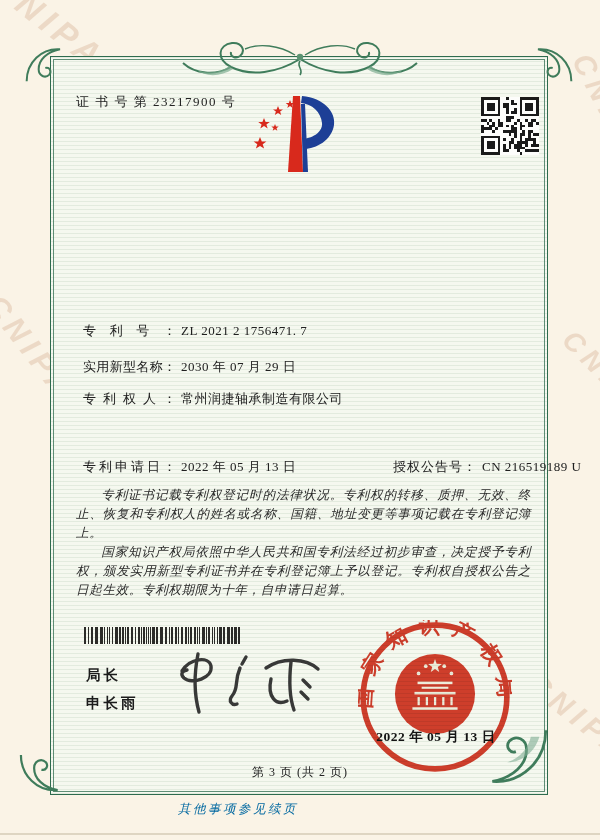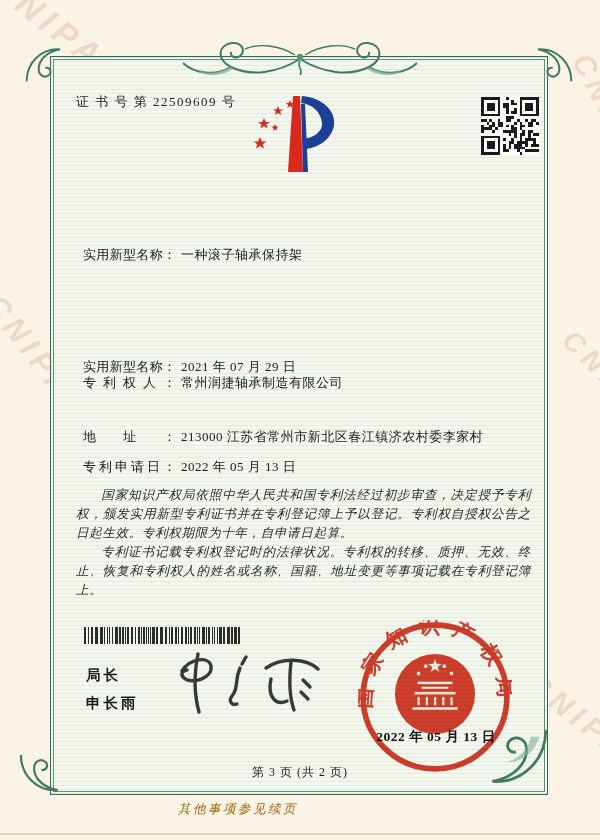--- a/index.html
+++ b/index.html
@@ -54,21 +54,21 @@
   #sig{position:absolute;left:168px;top:644px;z-index:2;}
 
   #seal{position:absolute;left:358px;top:620px;width:154px;height:154px;z-index:3;
         mix-blend-mode:multiply;opacity:0.93;}
   .sealdate{position:absolute;left:362px;top:728px;width:148px;text-align:center;z-index:4;
             font-size:13.5px;color:#141414;font-weight:bold;letter-spacing:0.5px;}
 
   .pageno{position:absolute;left:0;top:764px;width:600px;text-align:center;font-size:12px;
           color:#222;z-index:2;letter-spacing:1px;}
   .contnote{position:absolute;left:0;top:801px;width:476px;text-align:center;font-size:12.5px;
-            color:#a16207;z-index:2;font-style:italic;letter-spacing:2.5px;}
+            color:#0369a1;z-index:2;font-style:italic;letter-spacing:2.5px;}
   .pageedge{position:absolute;left:0;top:833px;width:600px;height:2px;
             background:#ded5c2;z-index:0;}
 </style>
 </head>
 <body>
 
 <div id="page">
 
   <div class="wm" style="left:-18px;top:2px;font-size:34px;transform:rotate(38deg);">CNIPA</div>
   <div class="wm" style="left:-32px;top:330px;font-size:31px;transform:rotate(52deg);">CNIPA</div>
@@ -104,21 +104,21 @@
     <path d="M4,56 C4,28 26,6 54,8 C34,12 22,24 22,38 C22,48 32,52 38,46 C42,41 38,34 32,36" stroke="#3f7c5b" stroke-width="3" fill="none"></path>
   </svg>
   <svg class="orn" style="left:18px;top:752px;transform:scaleY(-1);" width="44" height="44" viewBox="0 0 60 60">
     <path d="M4,56 C4,28 26,6 54,8 C34,12 22,24 22,38 C22,48 32,52 38,46 C42,41 38,34 32,36" stroke="#3f7c5b" stroke-width="3" fill="none"></path>
   </svg>
   <svg class="orn" style="left:486px;top:726px;transform:scale(-1,-1);" width="64" height="64" viewBox="0 0 60 60">
     <path d="M4,56 C4,28 26,6 54,8 C34,12 22,24 22,38 C22,48 32,52 38,46 C42,41 38,34 32,36" stroke="#3f7c5b" stroke-width="2.6" fill="none"></path>
     <path d="M10,50 C14,36 26,26 40,26 C28,30 20,40 18,50 Z" fill="#7fae92" opacity="0.6"></path>
   </svg>
 
-  <div class="certno">证 书 号 第 22509609 号</div>
+  <div class="certno">证 书 号 第 23217900 号</div>
 
   <svg id="logo" width="92" height="86" viewBox="0 0 92 86">
     <g fill="#d8291c">
       <polygon points="43,4 50,4 53,80 38,80"></polygon>
       <g>
         <polygon points="40,8 41.2,11 44.3,11 41.8,12.9 42.7,15.9 40,14.1 37.3,15.9 38.2,12.9 35.7,11 38.8,11"></polygon>
         <polygon points="28,14 29.4,17.4 33,17.4 30.1,19.6 31.2,23 28,20.9 24.8,23 25.9,19.6 23,17.4 26.6,17.4"></polygon>
         <polygon points="14,26 15.6,30 19.8,30 16.4,32.5 17.7,36.5 14,34 10.3,36.5 11.6,32.5 8.2,30 12.4,30"></polygon>
         <polygon points="25,32 26,34.6 28.7,34.6 26.5,36.2 27.3,38.8 25,37.2 22.7,38.8 23.5,36.2 21.3,34.6 24,34.6"></polygon>
         <polygon points="10,45 11.8,49.4 16.4,49.4 12.7,52.2 14.1,56.6 10,53.9 5.9,56.6 7.3,52.2 3.6,49.4 8.2,49.4"></polygon>
@@ -338,39 +338,39 @@
       <rect x="13" y="19" width="1" height="1" fill="#1a1a1a"></rect>
       <rect x="16" y="19" width="1" height="1" fill="#1a1a1a"></rect>
       <rect x="17" y="19" width="1" height="1" fill="#1a1a1a"></rect>
       <rect x="18" y="19" width="1" height="1" fill="#1a1a1a"></rect>
       <rect x="19" y="19" width="1" height="1" fill="#1a1a1a"></rect>
       <rect x="20" y="19" width="1" height="1" fill="#1a1a1a"></rect>
       <rect x="14" y="20" width="1" height="1" fill="#1a1a1a"></rect>
     </svg>
 
 
-  <div class="frow" style="top:246px;">
-    <span class="flabel">实用新型名称：</span><span class="fvalue">一种滚子轴承保持架</span>
+  <div class="frow" style="top:322px;">
+    <span class="flabel">专利号：</span><span class="fvalue">ZL 2021 2 1756471. 7</span>
   </div>
   <div class="frow" style="top:358px;">
-    <span class="flabel">实用新型名称：</span><span class="fvalue">2021 年 07 月 29 日</span>
+    <span class="flabel">实用新型名称：</span><span class="fvalue">2030 年 07 月 29 日</span>
   </div>
-  <div class="frow" style="top:374px;">
+  <div class="frow" style="top:390px;">
     <span class="flabel">专利权人：</span><span class="fvalue">常州润捷轴承制造有限公司</span>
-  </div>
-  <div class="frow" style="top:428px;">
-    <span class="flabel">地址：</span><span class="fvalue">213000 江苏省常州市新北区春江镇济农村委李家村</span>
   </div>
   <div class="frow" style="top:458px;">
     <span class="flabel">专利申请日：</span><span class="fvalue">2022 年 05 月 13 日</span>
+    <span class="grant2">
+      <span class="flabel2">授权公告号：</span><span class="fvalue">CN 216519189 U</span>
+    </span>
   </div>
 
   <div class="paras">
+    <p>专利证书记载专利权登记时的法律状况。专利权的转移、质押、无效、终止、恢复和专利权人的姓名或名称、国籍、地址变更等事项记载在专利登记簿上。</p>
     <p>国家知识产权局依照中华人民共和国专利法经过初步审查，决定授予专利权，颁发实用新型专利证书并在专利登记簿上予以登记。专利权自授权公告之日起生效。专利权期限为十年，自申请日起算。</p>
-    <p>专利证书记载专利权登记时的法律状况。专利权的转移、质押、无效、终止、恢复和专利权人的姓名或名称、国籍、地址变更等事项记载在专利登记簿上。</p>
   </div>
 
   <div id="barcode"><span style="width: 2px; margin-right: 2px;"></span><span style="width: 1px; margin-right: 2px;"></span><span style="width: 2px; margin-right: 2px;"></span><span style="width: 3px; margin-right: 2px;"></span><span style="width: 3px; margin-right: 1px;"></span><span style="width: 1px; margin-right: 2px;"></span><span style="width: 1px; margin-right: 1px;"></span><span style="width: 1px; margin-right: 2px;"></span><span style="width: 1px; margin-right: 2px;"></span><span style="width: 3px; margin-right: 1px;"></span><span style="width: 2px; margin-right: 1px;"></span><span style="width: 2px; margin-right: 1px;"></span><span style="width: 1px; margin-right: 1px;"></span><span style="width: 2px; margin-right: 2px;"></span><span style="width: 2px; margin-right: 2px;"></span><span style="width: 1px; margin-right: 2px;"></span><span style="width: 2px; margin-right: 1px;"></span><span style="width: 1px; margin-right: 1px;"></span><span style="width: 2px; margin-right: 1px;"></span><span style="width: 1px; margin-right: 1px;"></span><span style="width: 1px; margin-right: 1px;"></span><span style="width: 1px; margin-right: 1px;"></span><span style="width: 3px; margin-right: 1px;"></span><span style="width: 2px; margin-right: 2px;"></span><span style="width: 3px; margin-right: 2px;"></span><span style="width: 2px; margin-right: 2px;"></span><span style="width: 1px; margin-right: 1px;"></span><span style="width: 2px; margin-right: 2px;"></span><span style="width: 2px; margin-right: 1px;"></span><span style="width: 1px; margin-right: 2px;"></span><span style="width: 2px; margin-right: 2px;"></span><span style="width: 2px; margin-right: 1px;"></span><span style="width: 1px; margin-right: 1px;"></span><span style="width: 2px; margin-right: 2px;"></span><span style="width: 2px; margin-right: 1px;"></span><span style="width: 1px; margin-right: 1px;"></span><span style="width: 1px; margin-right: 2px;"></span><span style="width: 3px; margin-right: 1px;"></span><span style="width: 1px; margin-right: 1px;"></span><span style="width: 2px; margin-right: 2px;"></span><span style="width: 1px; margin-right: 1px;"></span><span style="width: 1px; margin-right: 2px;"></span><span style="width: 1px; margin-right: 1px;"></span><span style="width: 3px; margin-right: 1px;"></span><span style="width: 2px; margin-right: 2px;"></span><span style="width: 3px; margin-right: 1px;"></span><span style="width: 2px; margin-right: 1px;"></span><span style="width: 3px; margin-right: 1px;"></span><span style="width: 2px; margin-right: 2px;"></span></div>
 
   <div class="dirtitle">局长</div>
   <div class="dirname">申长雨</div>
 
   <svg id="sig" width="160" height="80" viewBox="0 0 160 80">
     <g stroke="#1f1f1f" stroke-width="3.4" fill="none" stroke-linecap="round" opacity="0.88">
       <path d="M30,10 C26,30 26,50 31,68"></path>

